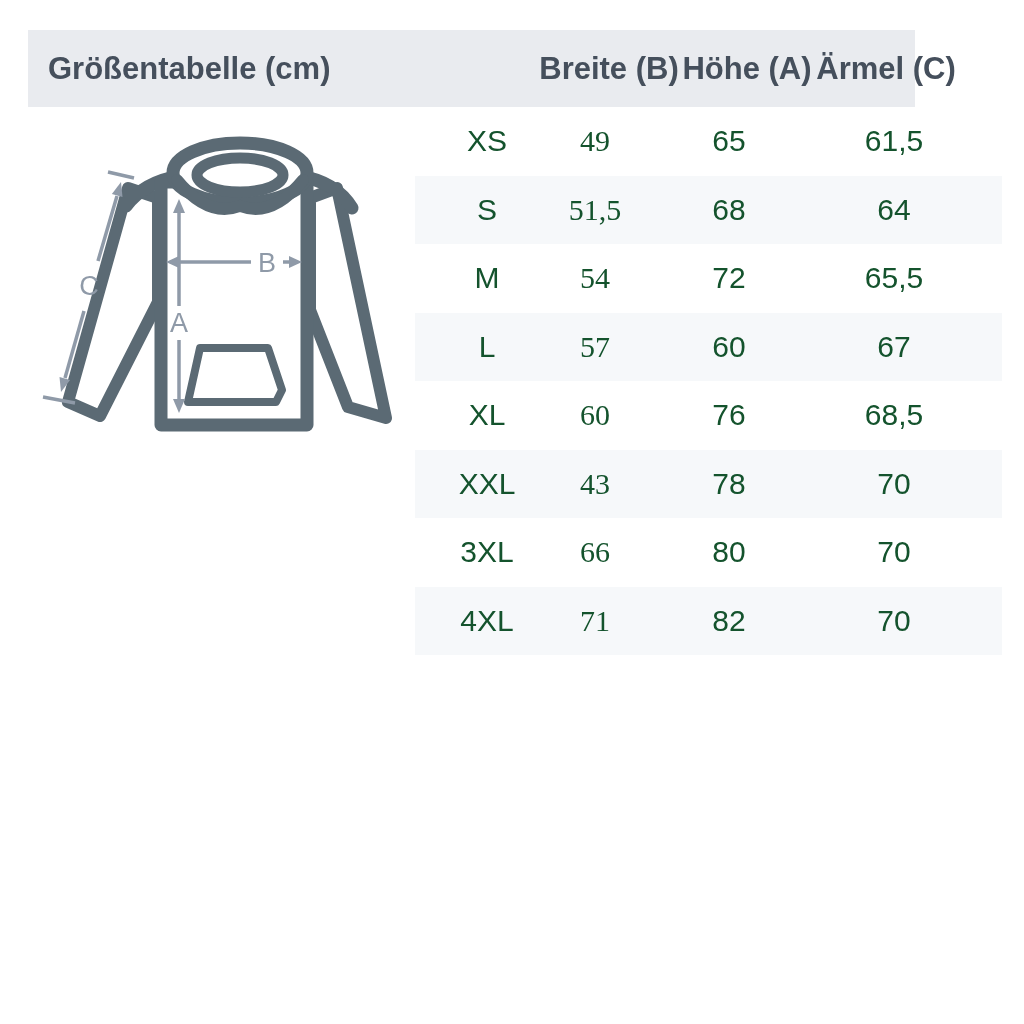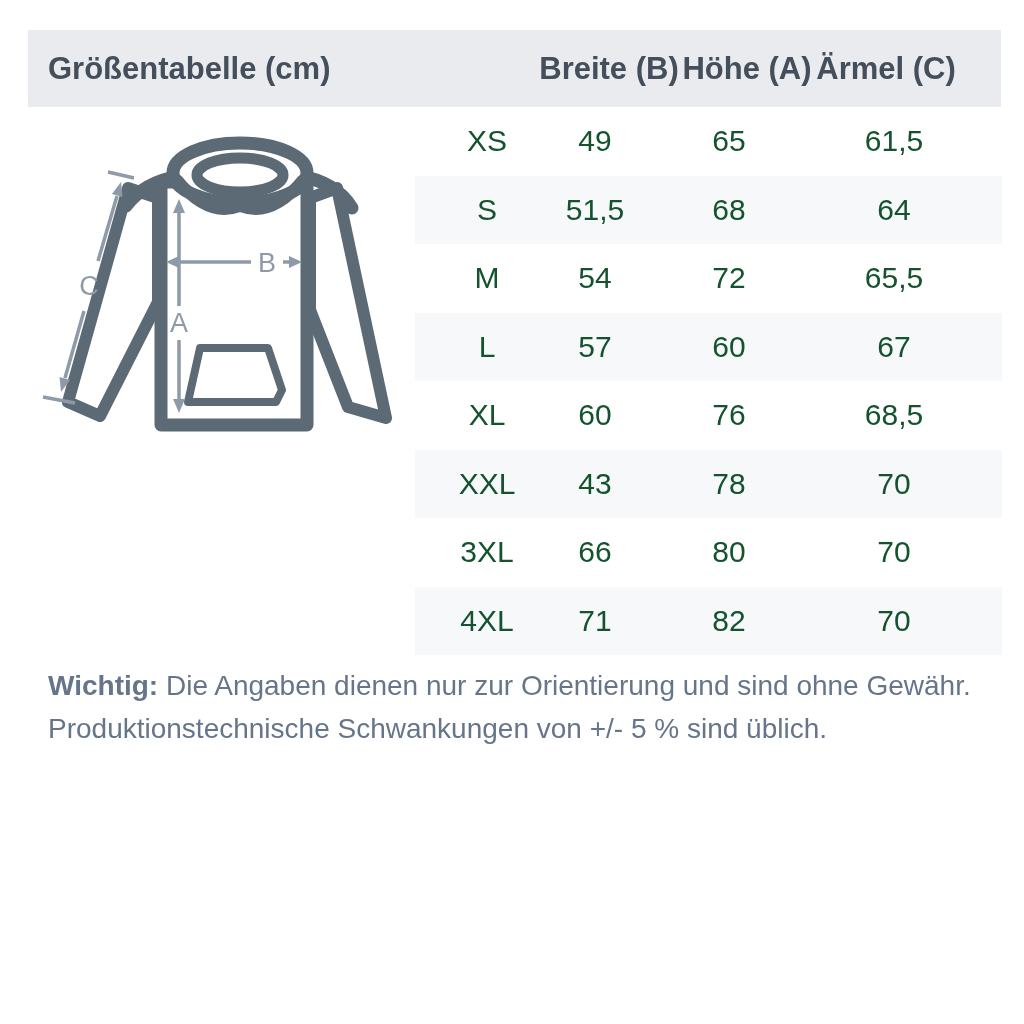--- a/index.html
+++ b/index.html
@@ -1,21 +1,21 @@
 <!DOCTYPE html>
 <html><head>
 <meta charset="utf-8">
 <style>
   html,body { margin:0; padding:0; background:#fff; }
   .page {
     position:relative; width:1024px; height:1024px; background:#ffffff;
     font-family:"Liberation Sans", sans-serif; overflow:hidden;
   }
   .header-bar {
-    position:absolute; left:28px; top:30px; width:973px; height:77px;
+    position:absolute; left:28px; top:30px; width:887px; height:77px;
     background:#e9ebef;
   }
   .title {
     position:absolute; left:20px; top:50%; transform:translateY(-50%);
     font-size:31px; font-weight:bold; color:#454f5c; white-space:nowrap;
   }
   .hcol {
     position:absolute; top:50%; transform:translate(-50%,-50%);
     font-size:31px; font-weight:bold; color:#454f5c; white-space:nowrap;text-align:center;
   }
@@ -23,21 +23,21 @@
   .hcol-a { left:719px; }
   .hcol-c { left:858px; }
   .rows { position:absolute; left:415px; top:107px; width:587px; }
   .trow { position:relative; height:68.5px; }
   .trow:nth-child(even) { background:#f6f8fa; }
   .cell {
     position:absolute; top:50%; transform:translate(-50%,-50%);
     font-size:30px; color:#14532d; white-space:nowrap;
   }
   .cell.size  { left:72px;  }
-  .cell.col-b { left:180px; }
+  .cell.col-b { left:180px;font-family:Liberation Serif, serif; }
   .cell.col-a { left:314px; }
   .cell.col-c { left:437px;margin-left:42px; }
   .hoodie { position:absolute; left:30px; top:120px; }
   .note {
     position:absolute; left:48px; top:664px; width:940px; margin:0;
     font-size:28px; line-height:43px; color:#66758a;
   }
   .note strong { font-weight:bold; color:#66758a; }
 </style>
 </head>
@@ -140,15 +140,14 @@
       <span class="cell col-c">70</span>
     </div>
     <div class="trow">
       <span class="cell size">4XL</span>
       <span class="cell col-b">71</span>
       <span class="cell col-a">82</span>
       <span class="cell col-c">70</span>
     </div>
   </div>
 
-  <p class="note"><strong>Wichtig:</strong> <span>Die Angaben dienen nur zur Orientierung und sind ohne Gewähr.</span><br><span>Produktionstechnische Schwankungen von +/- 5 % sind üblich.</span></p>
 
 </div>
 
 </body></html>

